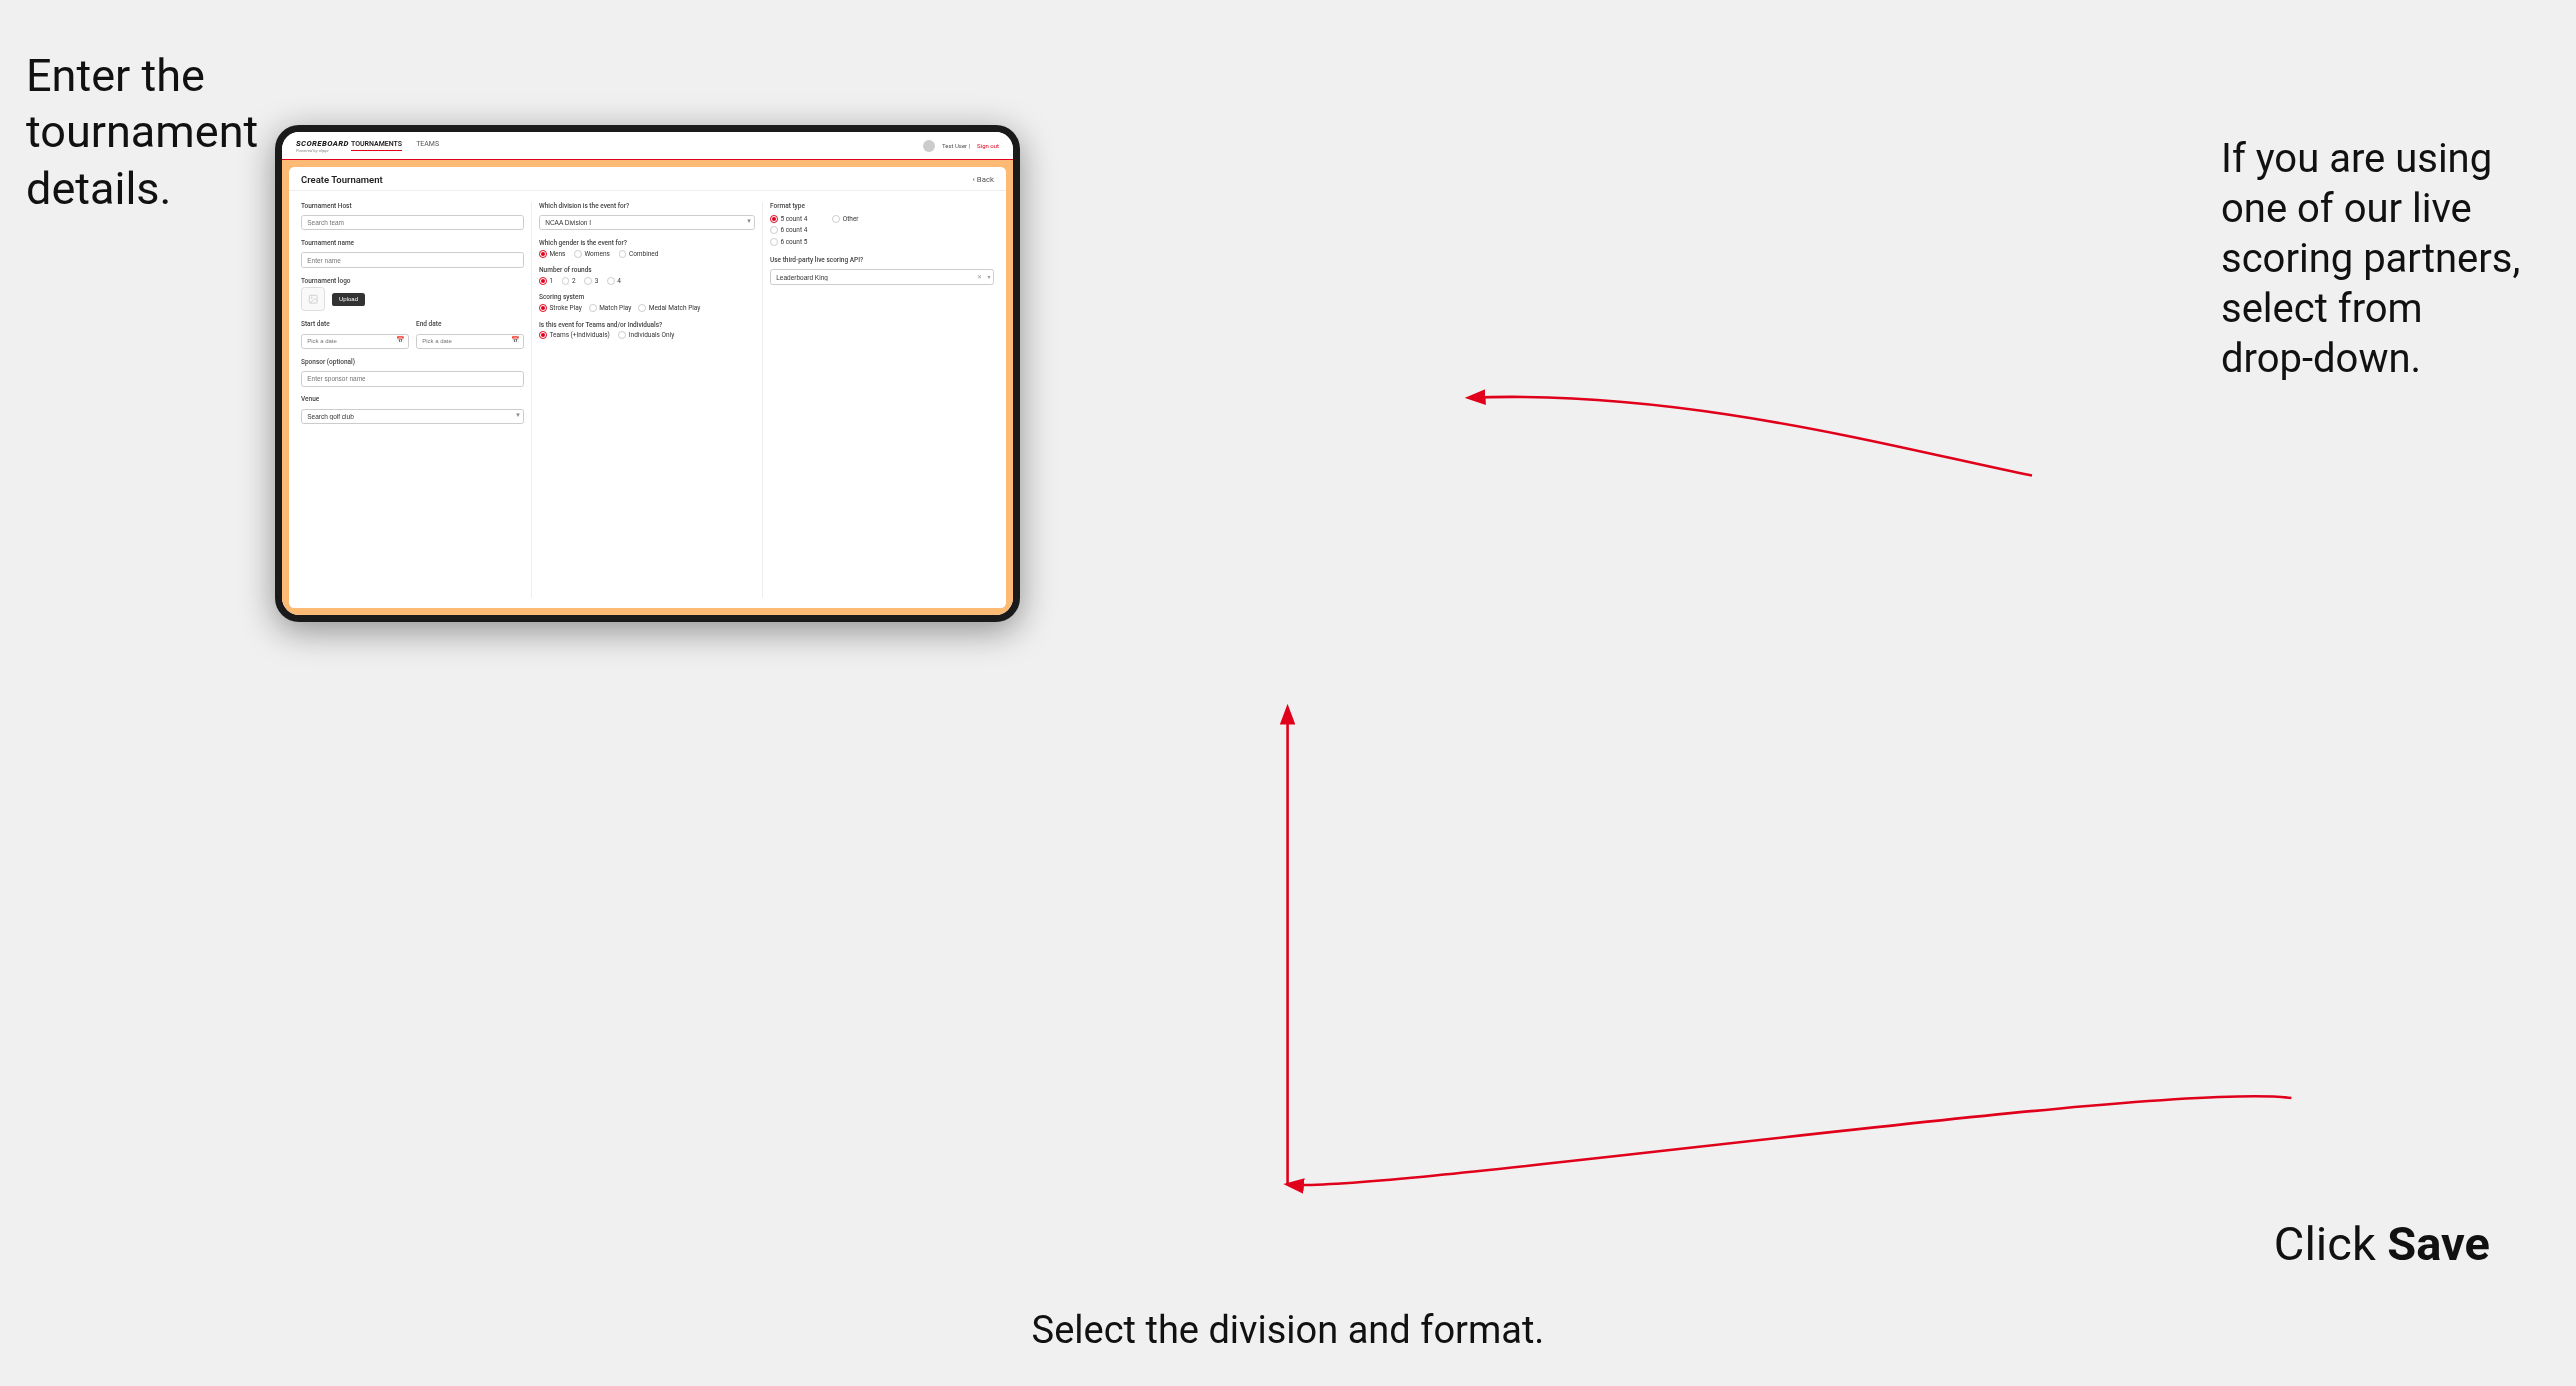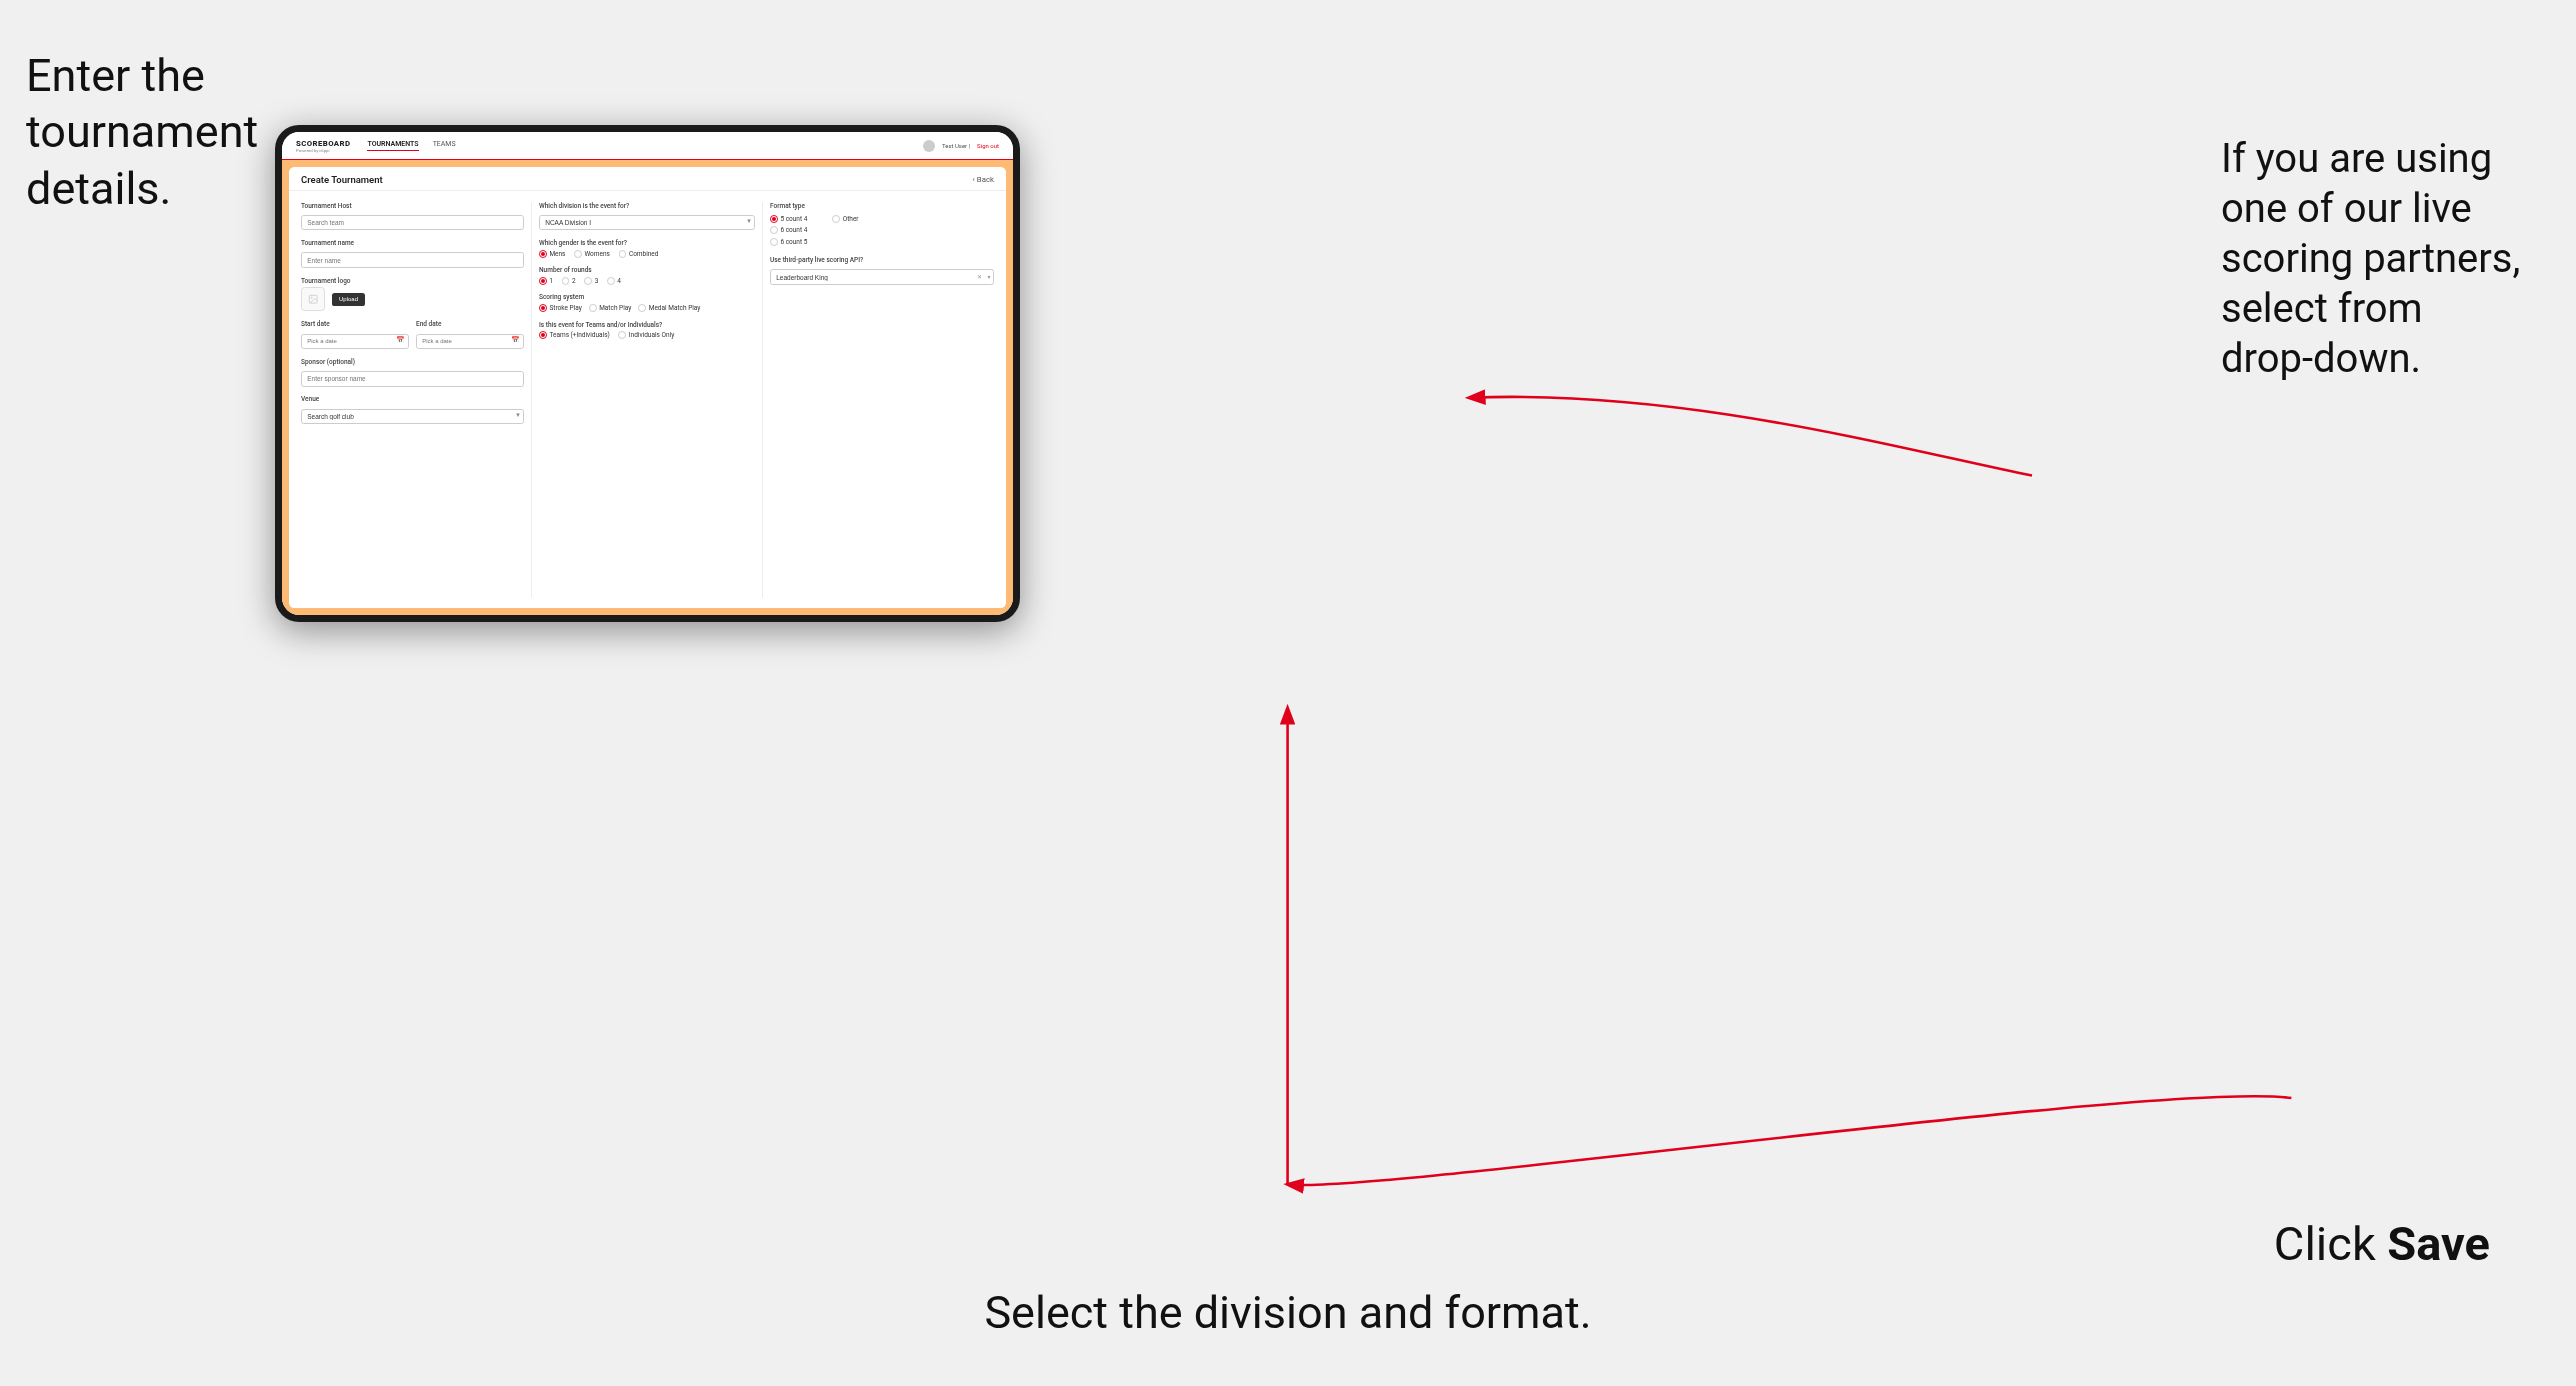--- a/index.html
+++ b/index.html
@@ -34,24 +34,24 @@
       font-size: 40px;
     }
 
     .annotation-bottomright {
       bottom: 112px;
       right: 86px;
       font-size: 47px;
     }
 
     .annotation-bottom {
-      bottom: 45px;
+      bottom: 32px;
       left: 50%;
       transform: translateX(-50%);
-      font-size: 45px;
+      font-size: 38px;
       white-space: nowrap;
     }
 
     
     .tablet {
       position: absolute;
       top: 125px;
       left: 275px;
       width: 745px;
       height: 497px;
@@ -76,21 +76,22 @@
       background: #fff;
       border-bottom: 1.7px solid #e0001b;
       display: flex;
       align-items: center;
       padding: 0 14px;
       height: 28px;
       flex-shrink: 0;
     }
 
     .brand {
-      margin-right: 17px;
+      margin-right: 2px;
+      font-style: italic;
     }
 
     .brand-title {
       font-size: 7.8px;
       font-weight: 800;
       color: #222;
       letter-spacing: 0.4px;
       text-transform: uppercase;
     }
 

